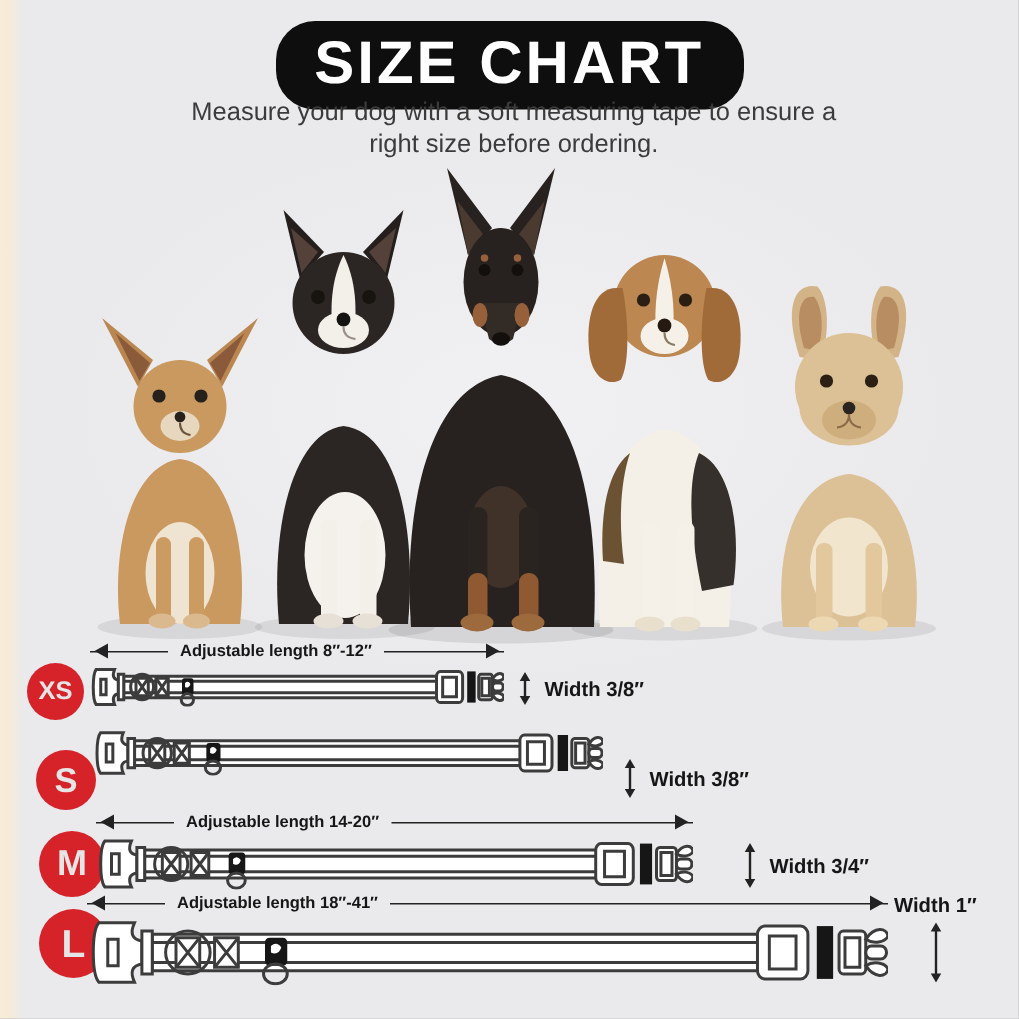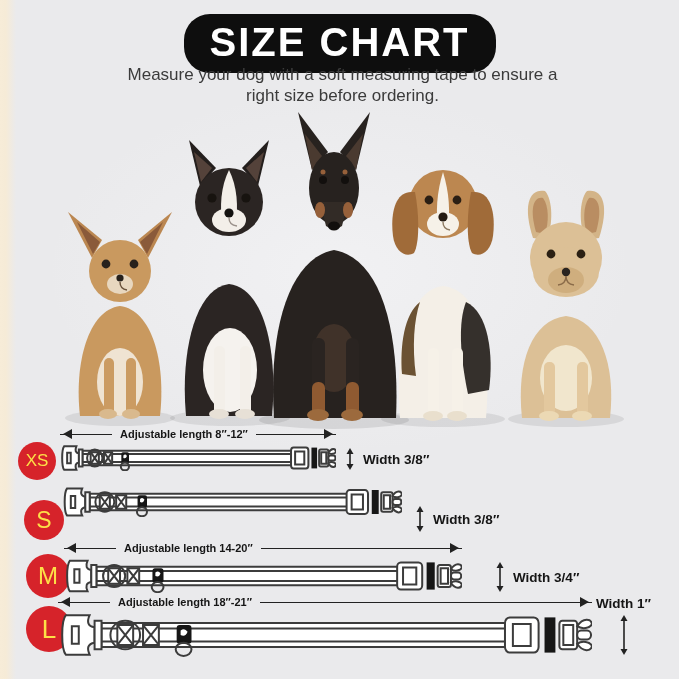--- a/index.html
+++ b/index.html
@@ -29,23 +29,23 @@
   .dogs { position:absolute; left:0; top:106px; width:679px; height:326px; }
 
   
   .row { position:absolute; left:0; width:679px; }
   .row-xs { top:426px; height:58px; }
   .row-s  { top:484px; height:56px; }
   .row-m  { top:540px; height:56px; }
   .row-l  { top:594px; height:76px; }
 
   .badge {
-    position:absolute; background:#d6232a; color:#fde047; border-radius:50%;
+    position:absolute; background:#d6232a; color:#e5e5e5; border-radius:50%;
     display:flex; align-items:center; justify-content:center;
-    font-weight:normal;
+    font-weight:bold;
   }
   .row-xs .badge { left:18px; top:16px; width:38px; height:38px; font-size:17px; }
   .row-s  .badge { left:24px; top:16px; width:40px; height:40px; font-size:23px; }
   .row-m  .badge { left:26px; top:14px; width:44px; height:44px; font-size:24px; }
   .row-l  .badge { left:26px; top:12px; width:46px; height:46px; font-size:26px; }
 
   .row-main { position:absolute; top:0; }
   .row-xs .row-main { left:60px; width:276px; }
   .row-s  .row-main { left:62px; width:340px; }
   .row-m  .row-main { left:64px; width:398px; }
@@ -328,21 +328,21 @@
       </svg>
       <span class="width-label">Width 3/4″</span>
     </div>
   </div>
 
   <div class="row row-l">
     <div class="badge">L</div>
     <div class="row-main">
       <div class="larrow">
         <span class="line line-left"></span>
-        <span class="lab">Adjustable length 18″-21″</span>
+        <span class="lab">Adjustable length 18″-41″</span>
         <span class="line line-right"></span>
       </div>
       <svg class="collar" viewBox="0 0 540 40" preserveAspectRatio="none">
         <rect x="44" y="9" width="420" height="22" class="ln"></rect>
         <line x1="44" y1="14" x2="464" y2="14" class="ln-none"></line>
         <line x1="44" y1="26" x2="464" y2="26" class="ln-none"></line>
         <path d="M8,2 H32 C29,8 30,12 37,13 V27 C30,28 29,32 32,38 H8 C3,33 3,7 8,2 Z" class="ln"></path>
         <rect x="14" y="12" width="7" height="16" class="ln-none"></rect>
         <rect x="37" y="7" width="7" height="26" class="ln"></rect>
         <ellipse cx="68" cy="20" rx="15" ry="13" class="ln-none"></ellipse>

